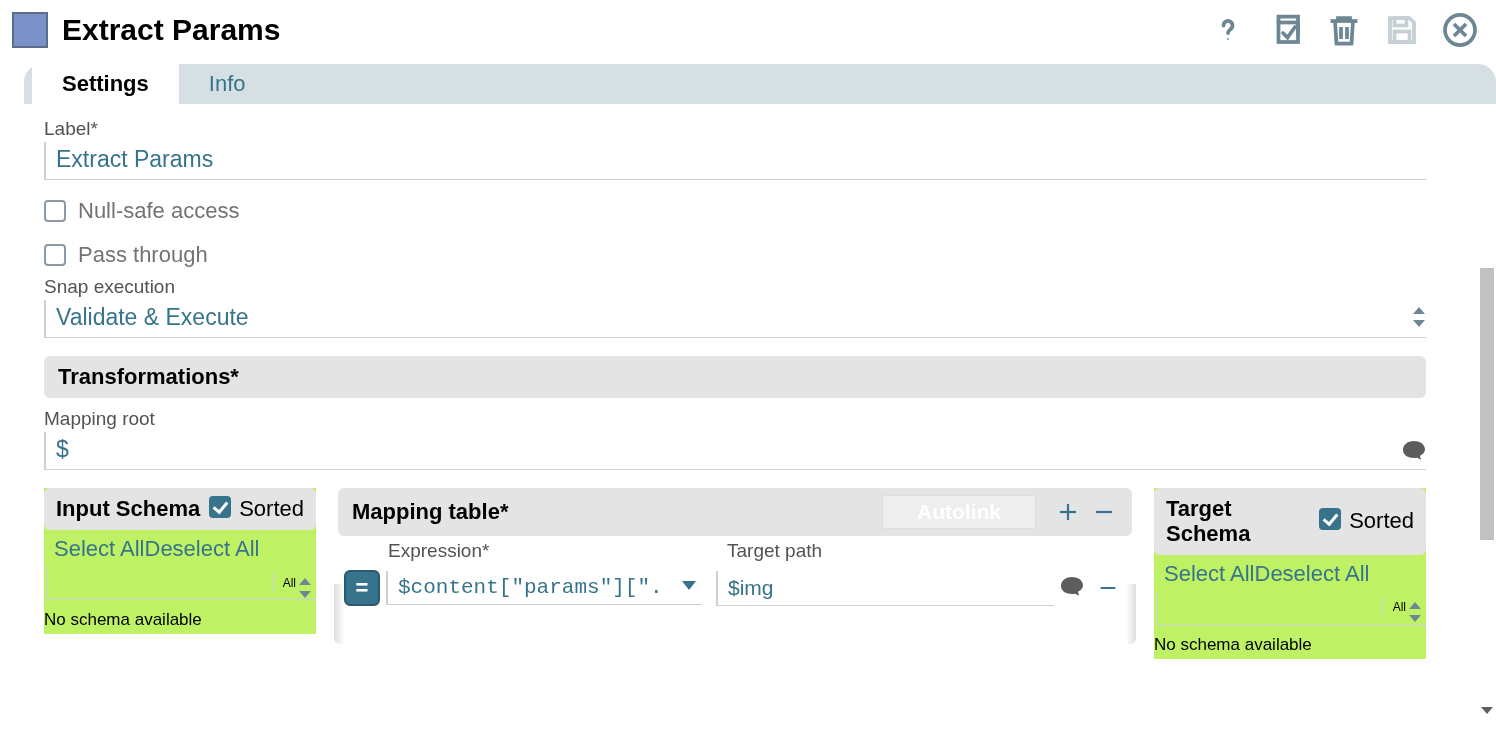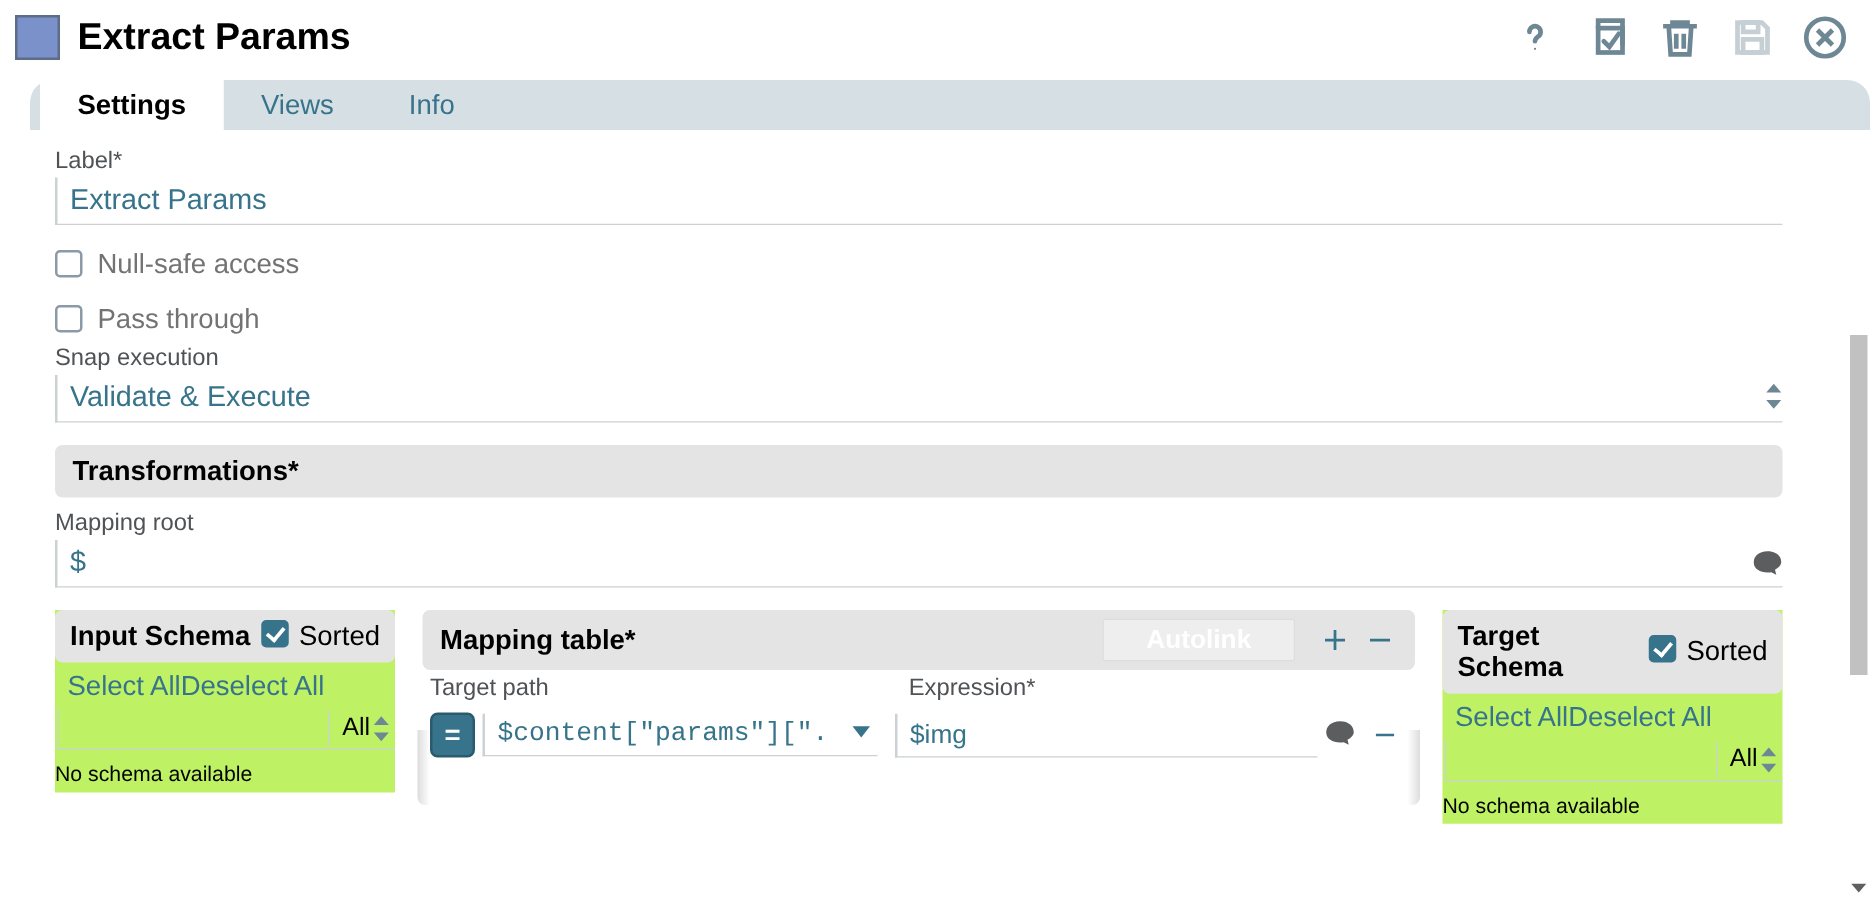--- a/index.html
+++ b/index.html
@@ -276,21 +276,21 @@
       border-left:1px solid #ccd1d4;
       margin: 2px 0 6px 2px;
       height:34px;
     }
     .filter-box{
       flex:1;
     }
     .all-select {
       border-left: 1px solid #ccd1d4;
       padding: 3px 20px 3px 10px;
-      font-size: 20px;
+      font-size: 12px;
       color: #000;
       position: relative;
     }
     .all-select .select-arrows {
       right: 2px;
       top: 2px;
     }
     .no-schema {
       font-size: 17px;
       color: #000;
@@ -461,21 +461,20 @@
         <circle cx="12" cy="12" r="10"></circle>
         <line x1="8" y1="8" x2="16" y2="16"></line>
         <line x1="16" y1="8" x2="8" y2="16"></line>
       </svg>
   </div>
 </div>
 
 <div class="tabs-wrap">
   <div class="tabs">
     <div class="tab active">Settings</div>
-    <div class="tab">Views</div>
     <div class="tab">Info</div>
   </div>
 </div>
 
 <div class="scrollbar-track">
   <div class="scrollbar"></div>
   <div class="scroll-arrow"></div>
 </div>
 
 <div class="content">
@@ -553,22 +552,22 @@
               </svg>
           </div>
           <div class="minus-btn">
             <svg width="22" height="22" viewBox="0 0 22 22">
                 <line x1="3" y1="11" x2="19" y2="11"></line>
               </svg>
           </div>
         </div>
       </div>
       <div class="mapping-cols">
+        <div class="mapping-col-label" style="margin-left:44px;">Expression*</div>
         <div class="mapping-col-label">Target path</div>
-        <div class="mapping-col-label" style="margin-left:44px;">Expression*</div>
         <div style="width:60px;"></div>
       </div>
       <div class="mapping-row">
         <div class="eq-btn">
             <span>=</span>
           </div>
         <div class="expr-wrap">
           <div class="expr-input">$content["params"][".</div>
           <div class="expr-dd"></div>
         </div>

